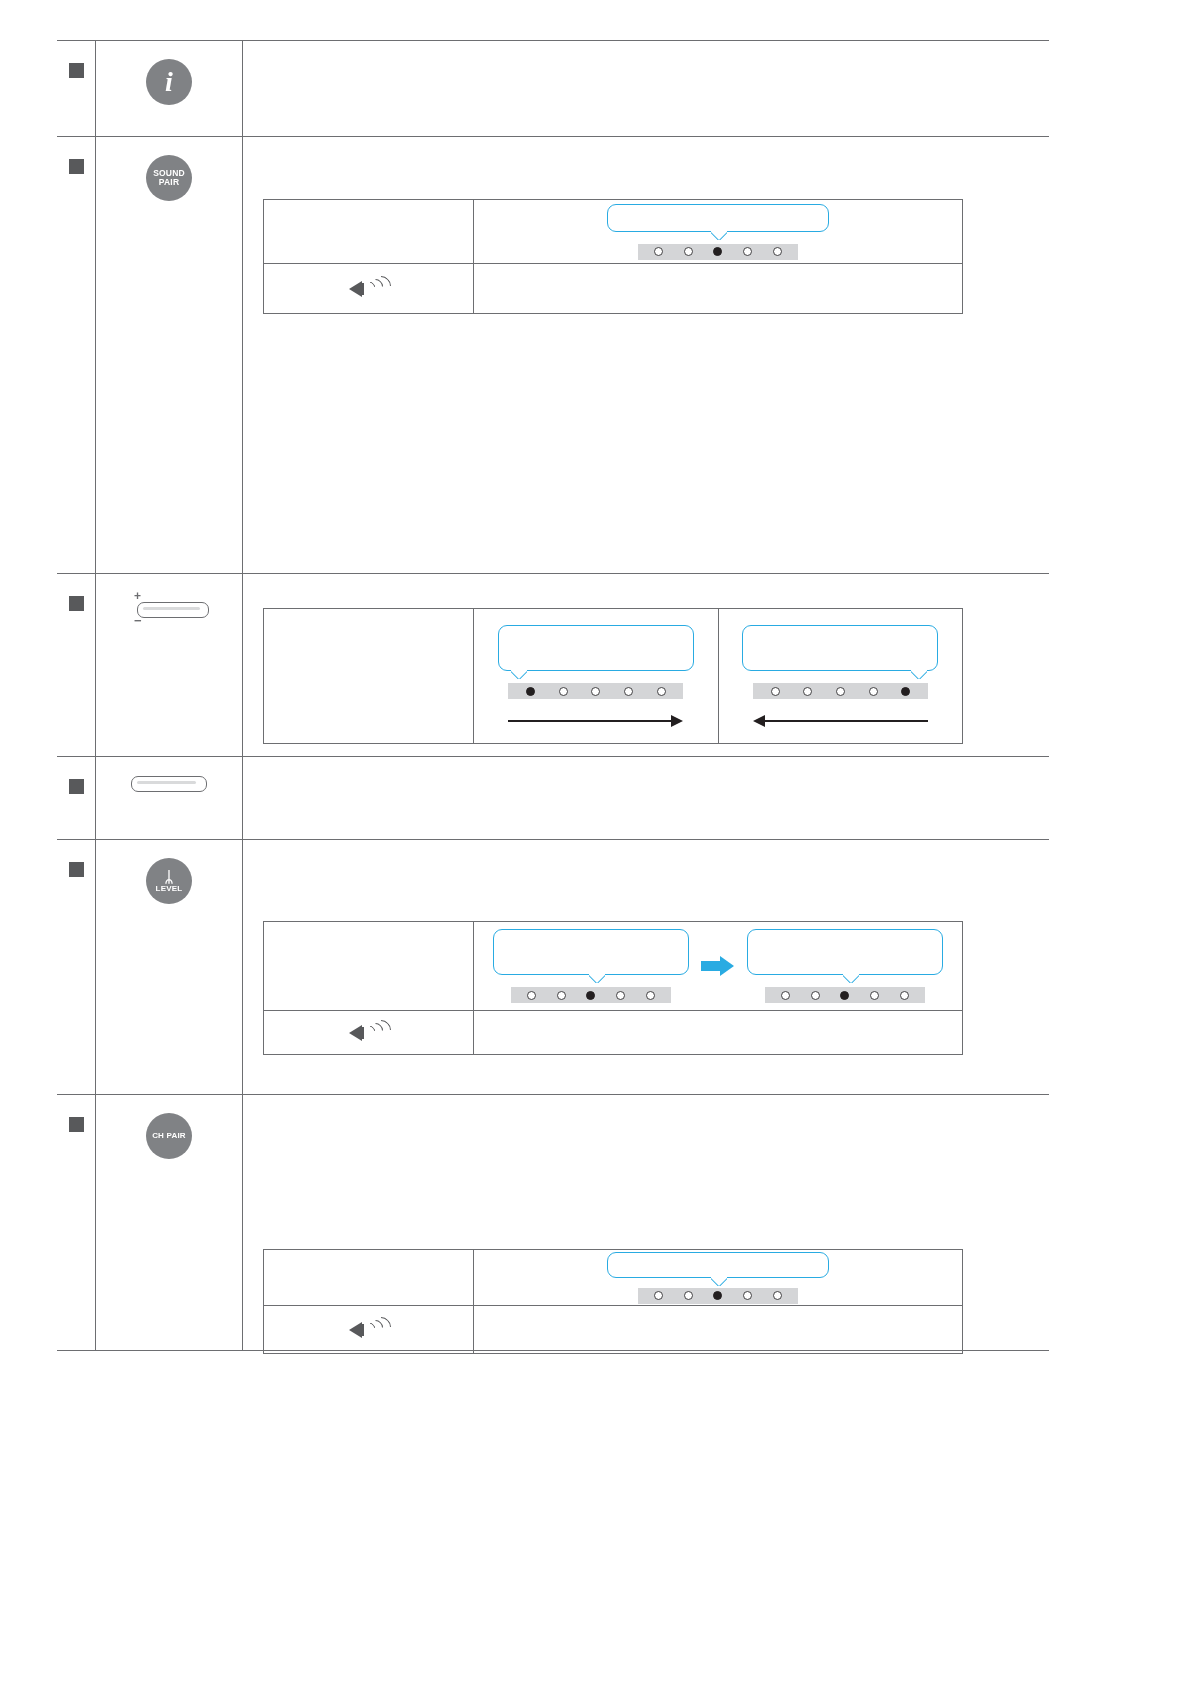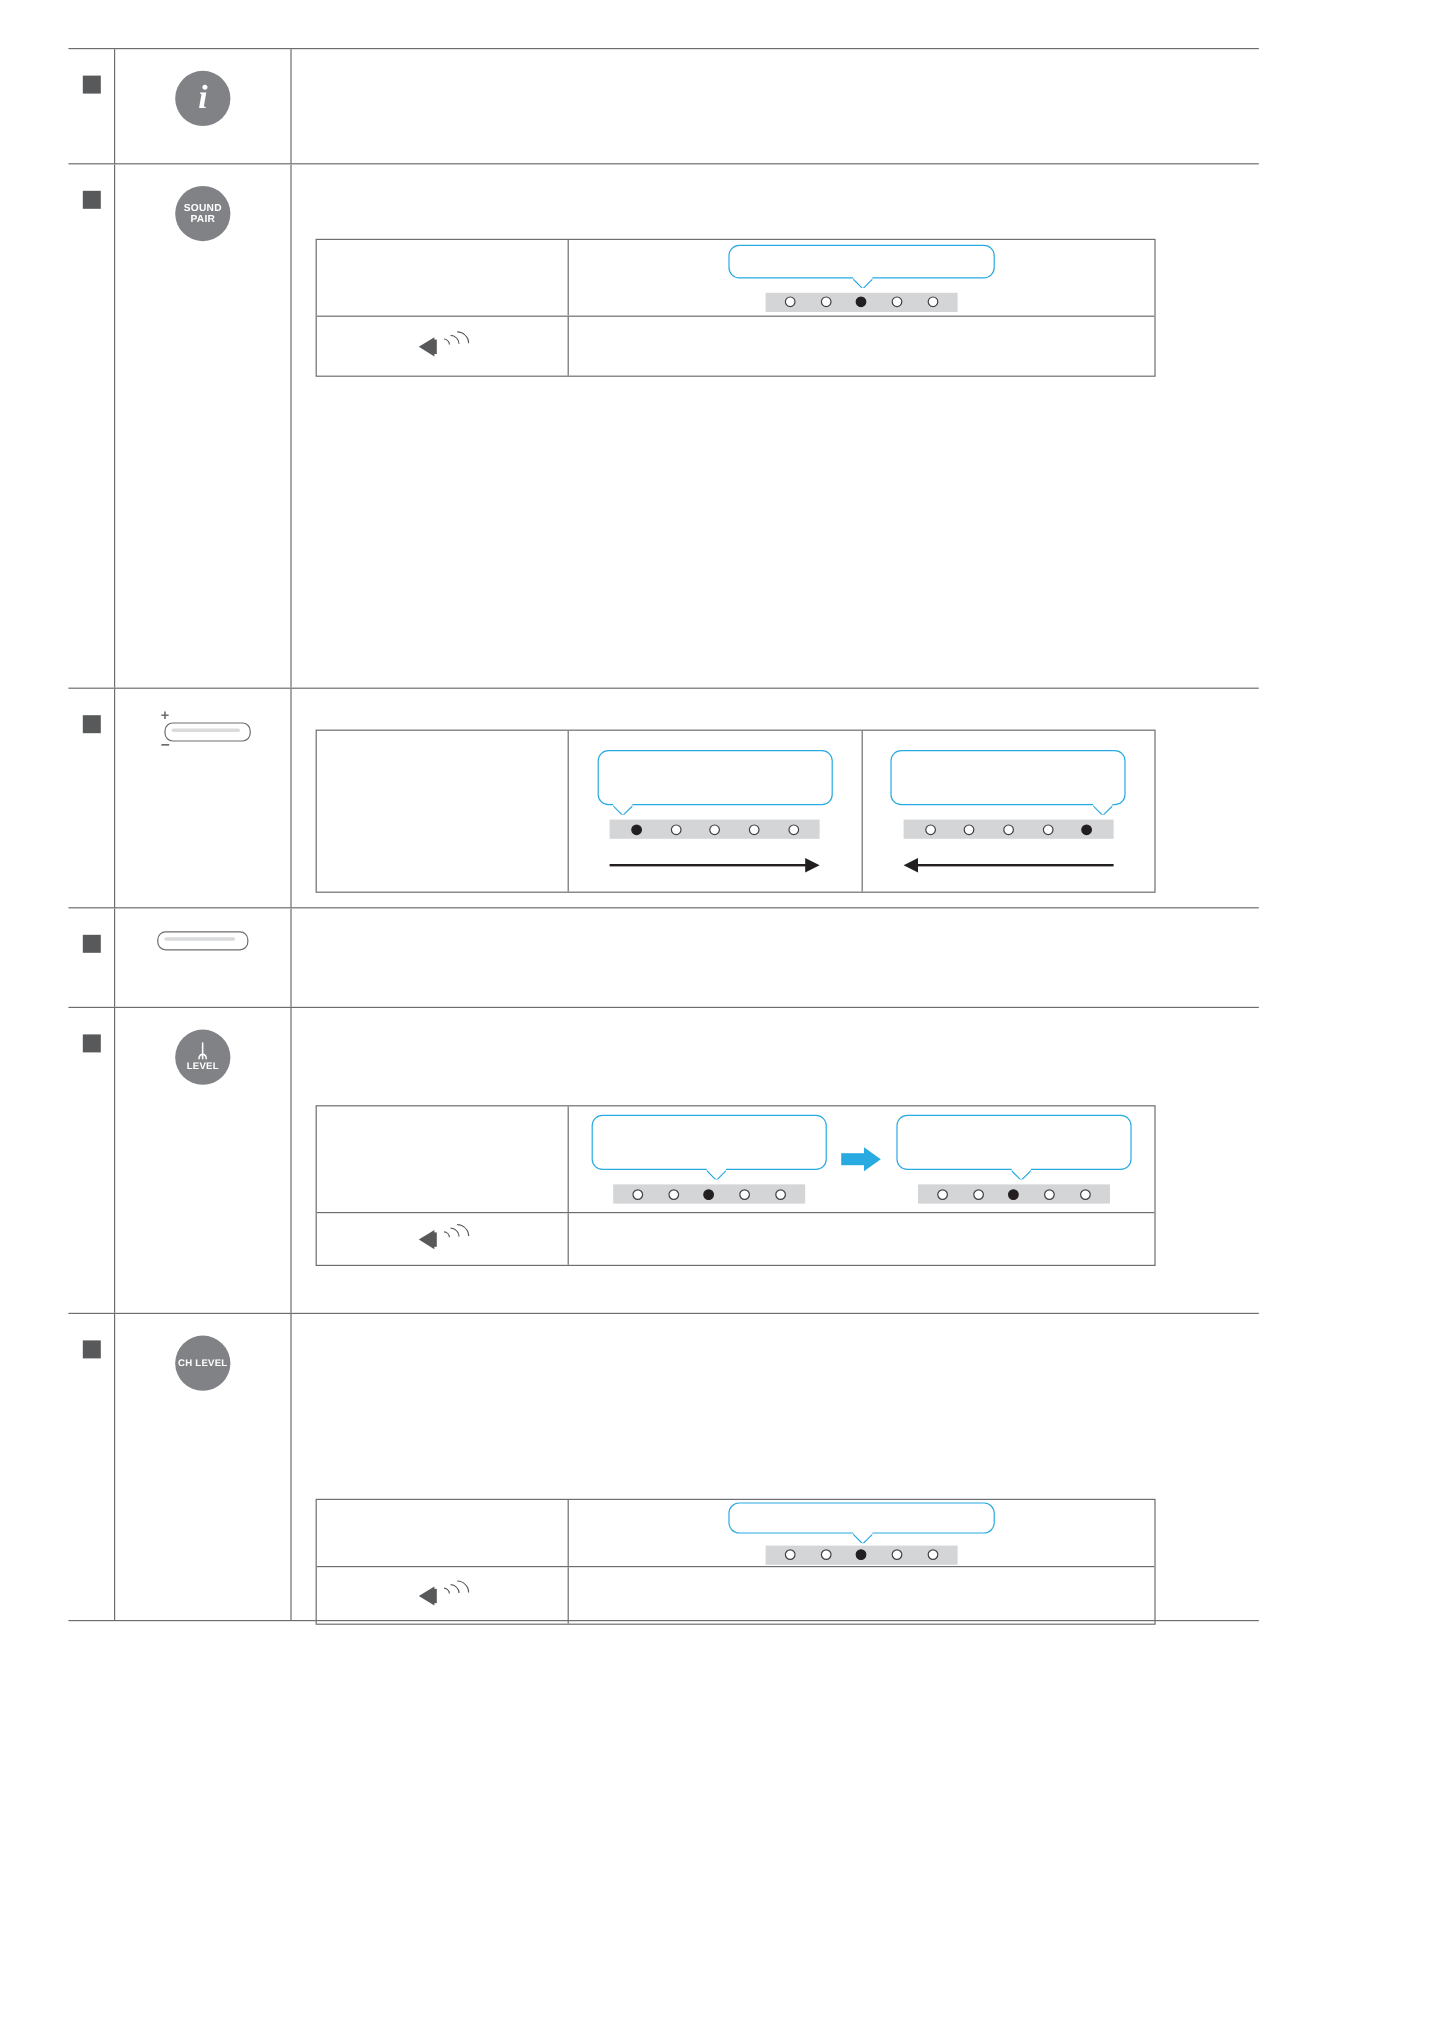--- a/index.html
+++ b/index.html
@@ -538,21 +538,21 @@
 
       </div>
     </div>
 
     <div class="row" style="height:255px;">
       <div class="col-num">
         <span class="sq"></span>
       </div>
       <div class="col-icon">
         <div class="btn-circle oneline">
-          <span>CH LEVEL</span>
+          <span>CH PAIR</span>
         </div>
       </div>
       <div class="col-body">
 
         <div class="inner-table" style="left:20px; top:154px; width:700px;">
           <div class="inner-row" style="height:55px;">
             <div class="inner-left" style="flex:0 0 210px;"></div>
             <div class="inner-right">
               <div class="led-group">
                 <div class="callout" style="width:222px; height:26px;">

